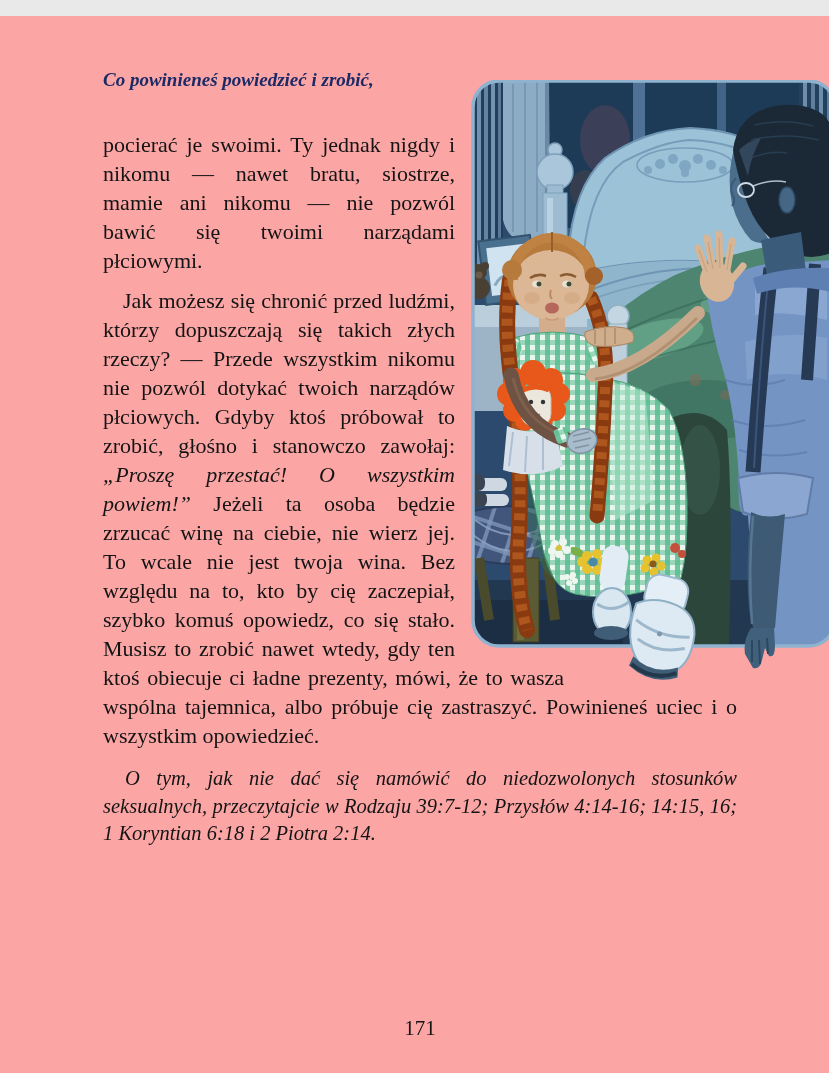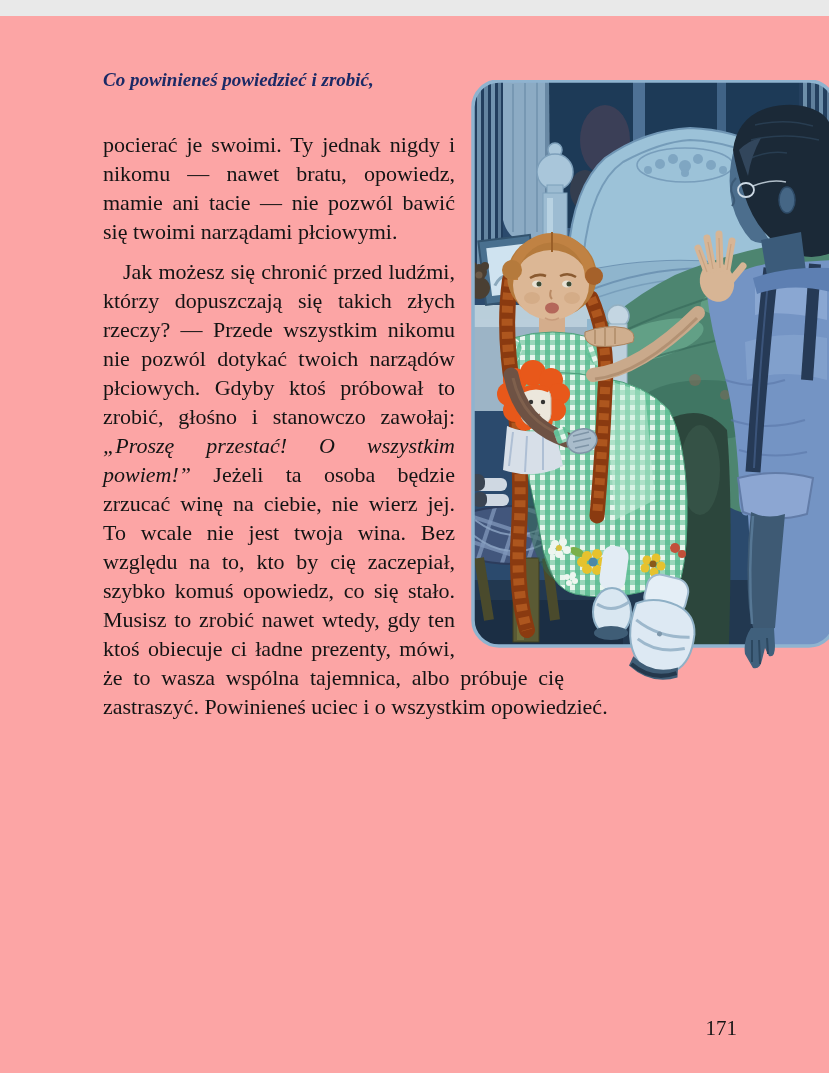--- a/index.html
+++ b/index.html
@@ -39,21 +39,21 @@
   .inline-quote{font-style:italic;font-family:Liberation Serif, serif;}
   p.scripture{
     margin:15px 0 0 0;
     font-size:20.5px;line-height:27.5px;
     font-style:italic;
     text-align:justify;
     text-indent:22px;
   }
   .pagenum{
     position:absolute;left:103px;top:1000px;width:634px;
-    text-align:right;font-size:21px;color:#141414;
+    text-align:center;font-size:21px;color:#141414;
   }
 </style>
 </head>
 <body>
 
 <div class="page">
   <div class="content">
 
     <figure class="illu" style="margin:0" role="img" aria-label="Nocna sypialnia w niebieskich barwach: dziewczynka z rudymi warkoczami w zielonej sukience w kratkę siedzi z szmacianą lalką i unosi dłoń w geście stop wobec mężczyzny w niebieskiej koszuli na szelkach">
       <svg width="374" height="600" viewBox="0 0 374 600" xmlns="http://www.w3.org/2000/svg">
@@ -336,21 +336,22 @@
       </svg>
     </figure>
 
     <div class="spacer"></div>
     <div class="rstrip"></div>
 
     <h2 class="question">
       <span>Co powinieneś powiedzieć i zrobić,</span>
     </h2>
 
-    <p class="body first">pocierać je swoimi. Ty jednak nigdy i nikomu — nawet bratu, opowiedz, mamie ani tacie — nie pozwól bawić się twoimi narządami płciowymi.</p>
+    <p class="body first">pocierać je swoimi. Ty jednak nigdy i nikomu — nawet bratu, siostrze, mamie ani nikomu — nie pozwól bawić się twoimi narządami płciowymi.</p>
 
     <p class="body indent"><span>Jak możesz się chronić przed ludźmi, którzy dopuszczają się takich złych rzeczy? — Przede wszystkim nikomu nie pozwól dotykać twoich narządów płciowych. Gdyby ktoś próbował to zrobić, głośno i stanowczo zawołaj: </span><span class="inline-quote">„Proszę przestać! O wszystkim powiem!”</span><span> Jeżeli ta osoba będzie zrzucać winę na ciebie, nie wierz jej. To wcale nie jest twoja wina. Bez względu na to, kto by cię zaczepiał, szybko komuś opowiedz, co się stało. Musisz to zrobić nawet wtedy, gdy ten ktoś obiecuje ci ładne prezenty, mówi, że to wasza wspólna tajemnica, albo próbuje cię zastraszyć. Powinieneś uciec i o wszystkim opowiedzieć.</span></p>
 
 
+    <p class="scripture">O tym, jak nie dać się namówić do niedozwolonych stosunków seksualnych, przeczytajcie w Rodzaju 39:7-12; Przysłów 4:14-16; 14:15, 16; 1 Koryntian 6:18 i 2 Piotra 2:14.</p>
   </div>
 
   <div class="pagenum">171</div>
 </div>
 
 </body></html>

